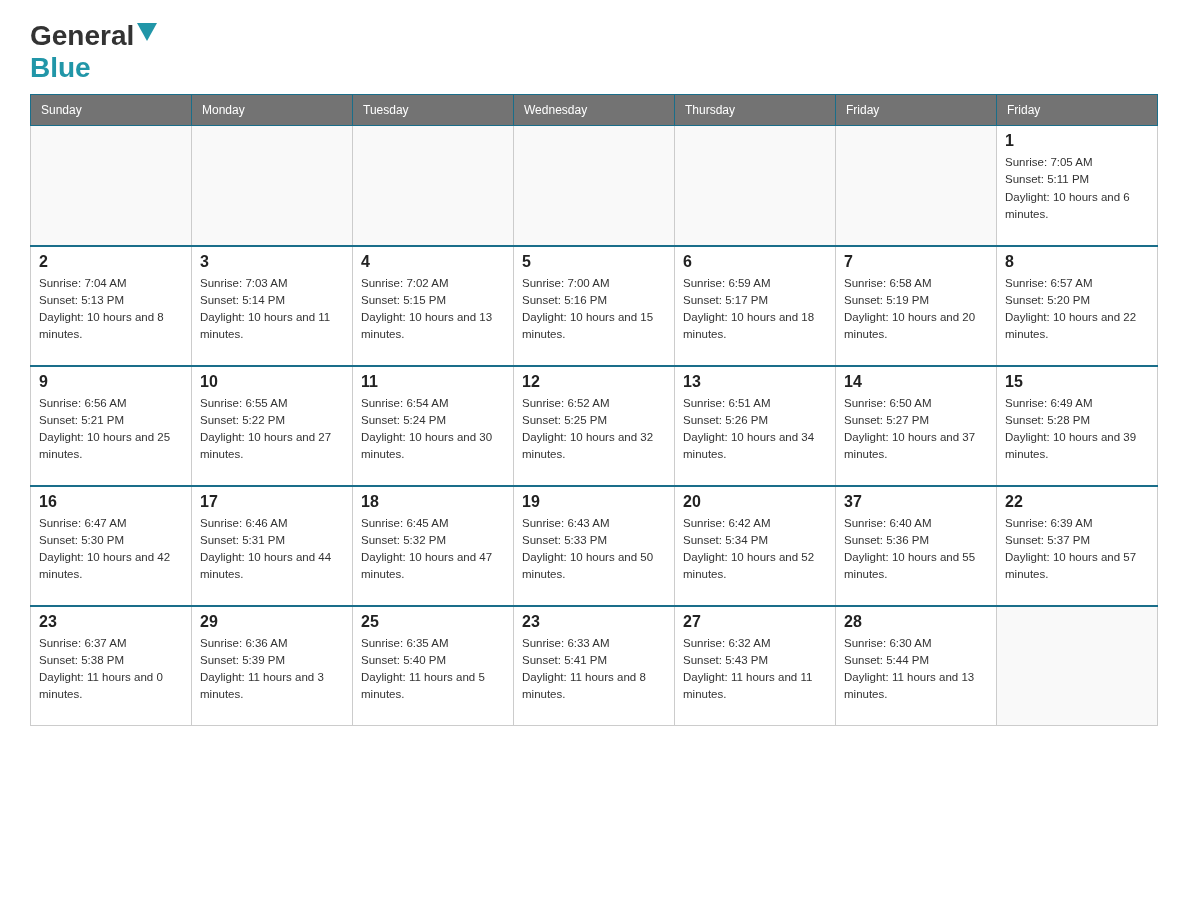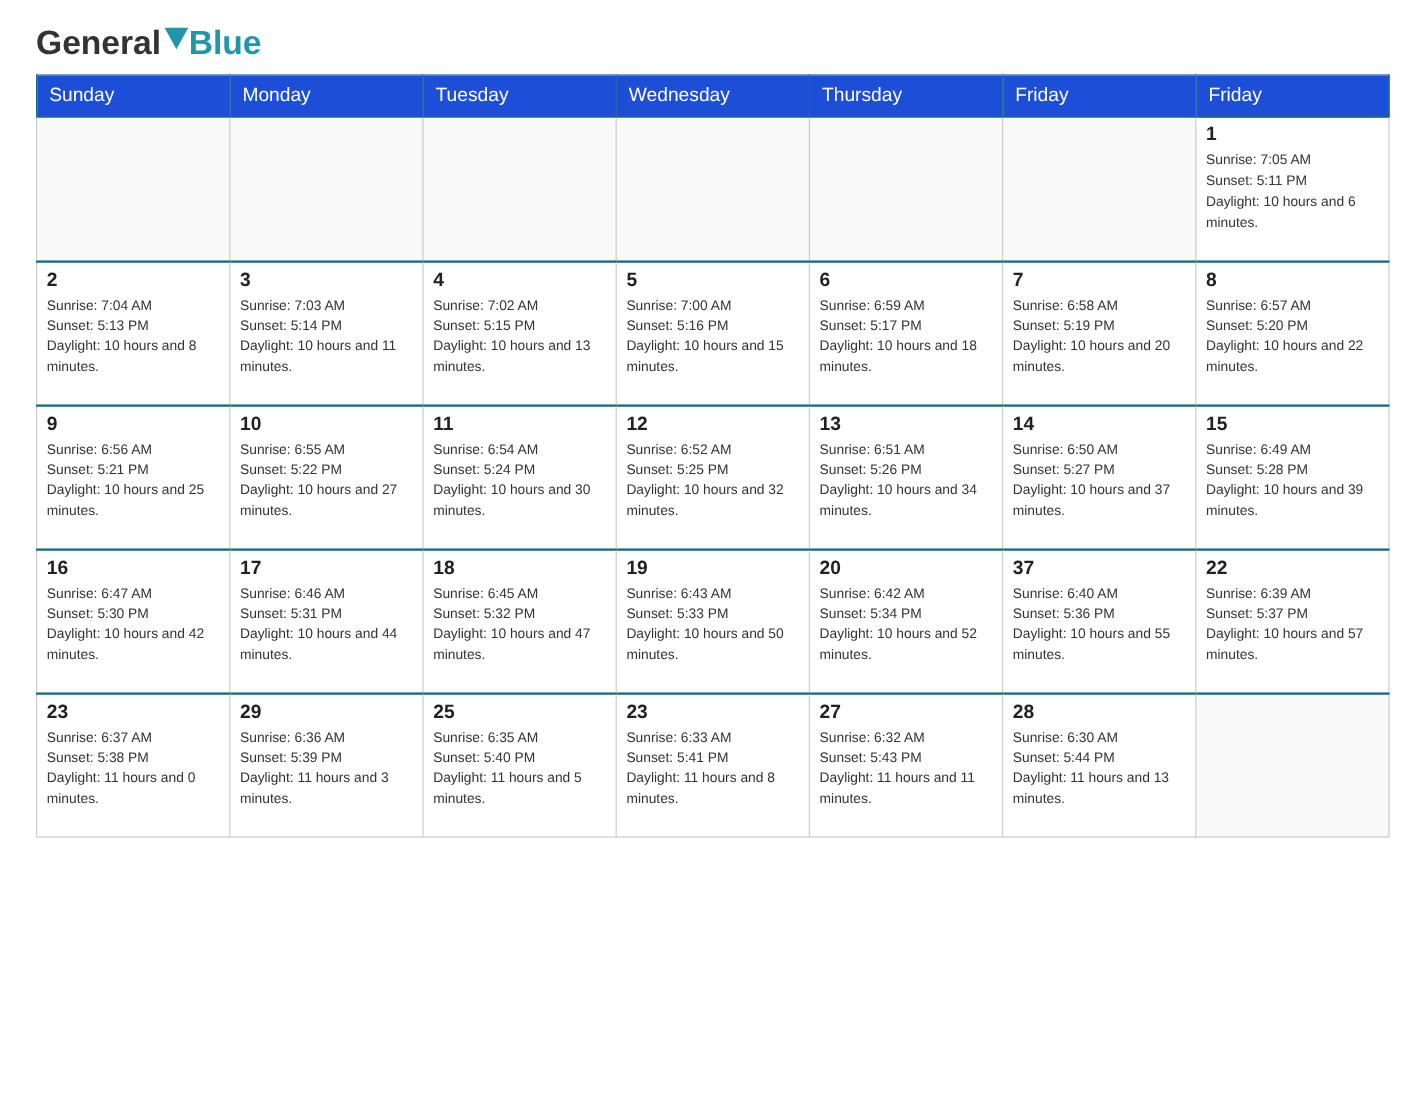--- a/index.html
+++ b/index.html
@@ -11,20 +11,21 @@
       min-height: 918px;
     }
     .header {
       display: flex;
       justify-content: space-between;
       align-items: flex-start;
       margin-bottom: 10px;
     }
     .logo {
       display: flex;
+      flex-direction: column;
       align-items: flex-start;
     }
     .logo-line1 {
       display: flex;
       align-items: center;
     }
     .title-block {
       text-align: right;
     }
     .month-title {
@@ -37,23 +38,23 @@
       font-size: 20px;
       color: #333;
       margin-top: 4px;
     }
     .calendar {
       width: 100%;
       border-collapse: collapse;
       margin-top: 10px;
     }
     .calendar th {
-      background-color: #1d4ed8;
+      background-color: #737373;
       color: #fff;
-      font-size: 16px;
+      font-size: 12px;
       font-weight: normal;
       padding: 8px 10px;
       text-align: left;
       border: 1px solid #1a6e8a;
     }
     .calendar td {
       border: 1px solid #ccc;
       vertical-align: top;
       padding: 6px 8px;
       width: calc(100% / 7);

